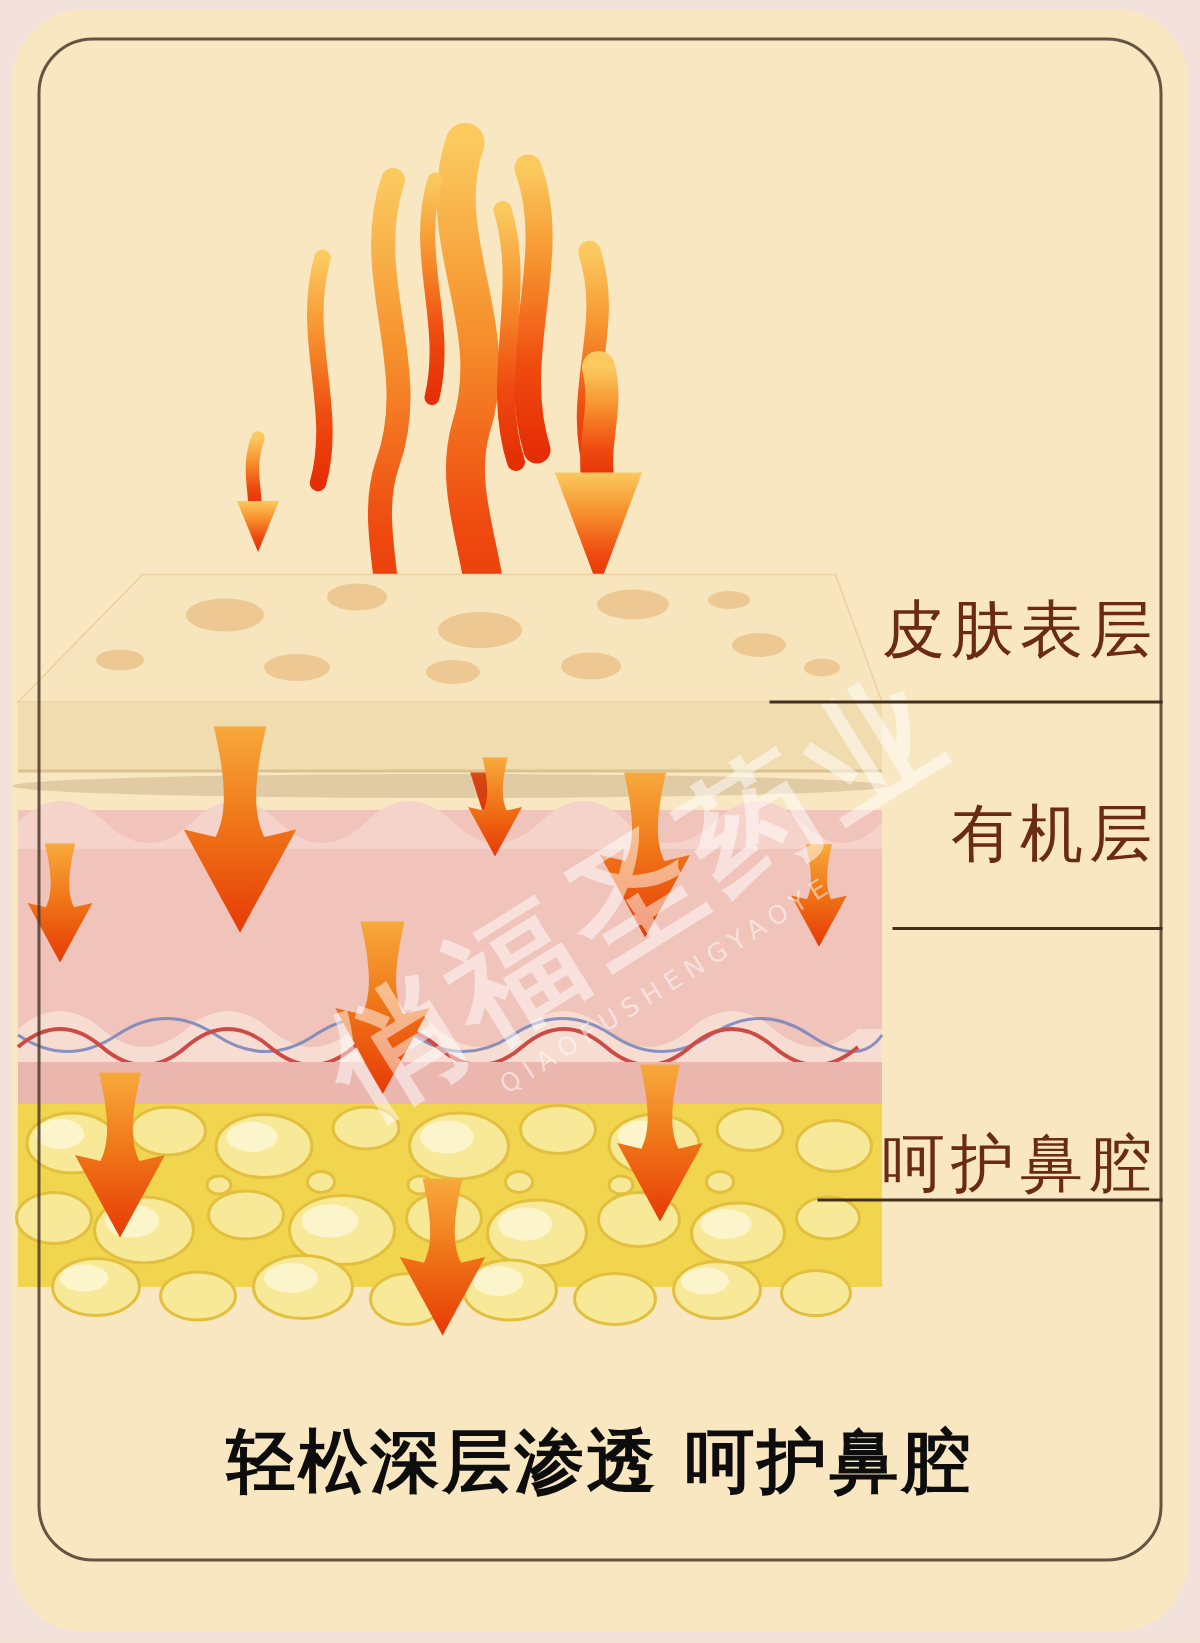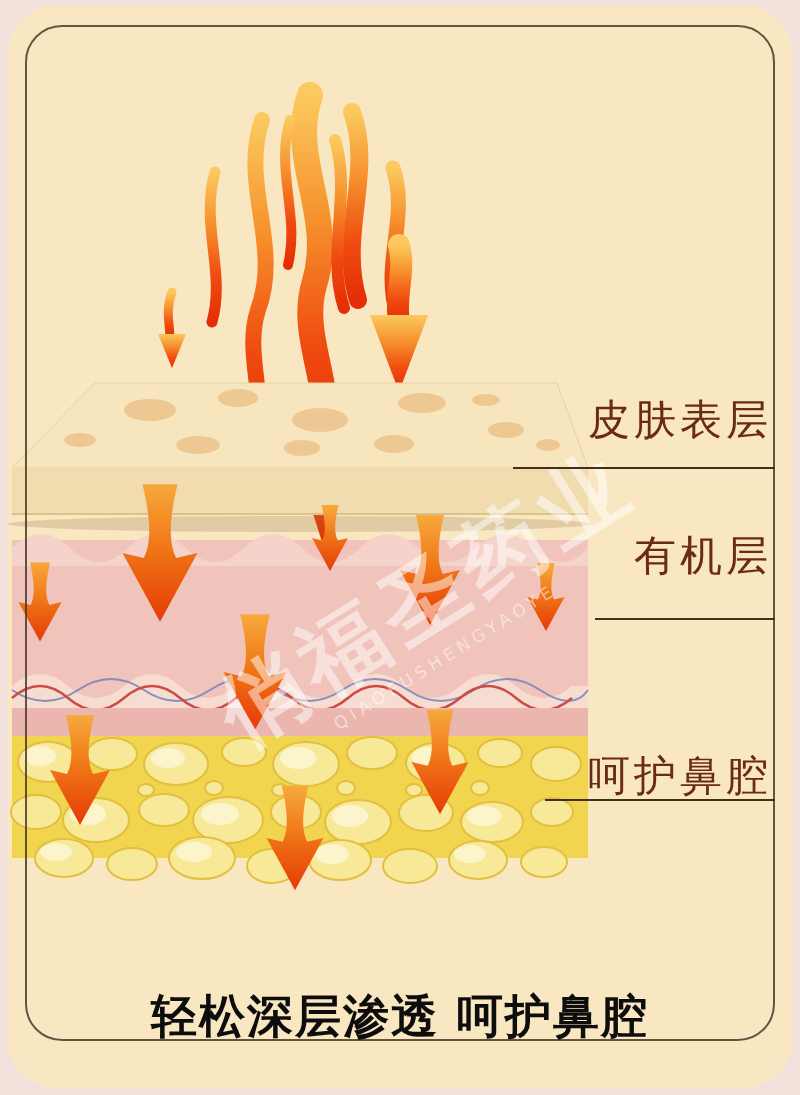--- a/index.html
+++ b/index.html
@@ -24,21 +24,20 @@
   .label-deep{top:748px;}
   .underline{position:absolute;height:2px;background:#43301c;z-index:6;}
   .u1{top:467px;left:513px;right:25px;}
   .u2{top:618px;left:595px;right:25px;}
   .u3{top:799px;left:545px;right:25px;}
   .caption{
     position:absolute;left:0;top:944px;width:100%;text-align:center;
     font-family:"DejaVu Serif", serif;
     font-size:46px;font-weight:bold;color:#0d0d0d;letter-spacing:2px;z-index:6;
     white-space:nowrap;
-    margin-top:42px;
   }
   .watermark{
     position:absolute;left:200px;top:560px;width:440px;text-align:center;
     transform:rotate(-32deg);color:rgba(255,255,255,0.5);z-index:4;
     pointer-events:none;white-space:nowrap;
   }
   .wm-main{font-size:86px;font-weight:bold;letter-spacing:8px;line-height:1;}
   .wm-latin{font-size:17px;letter-spacing:5px;margin-top:8px;}
 </style>
 </head>

